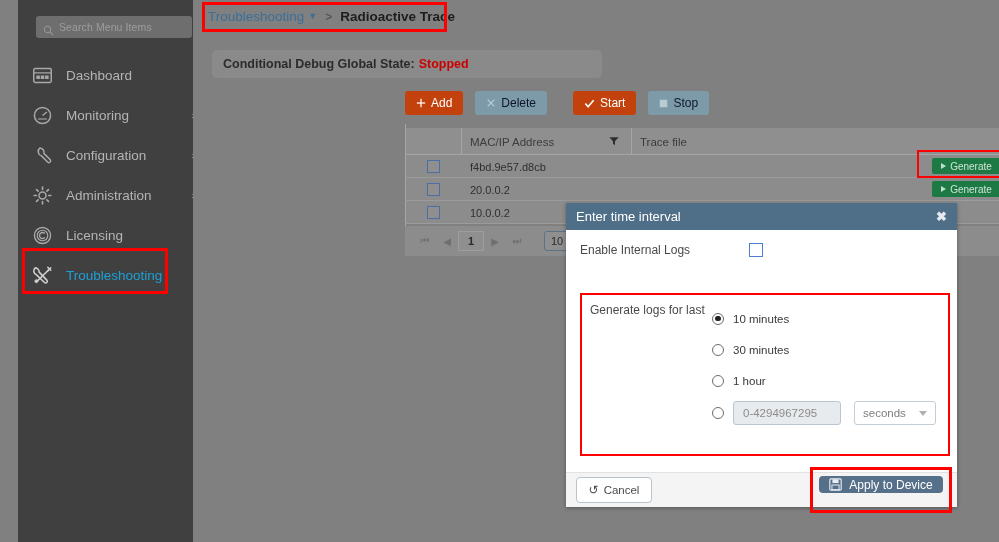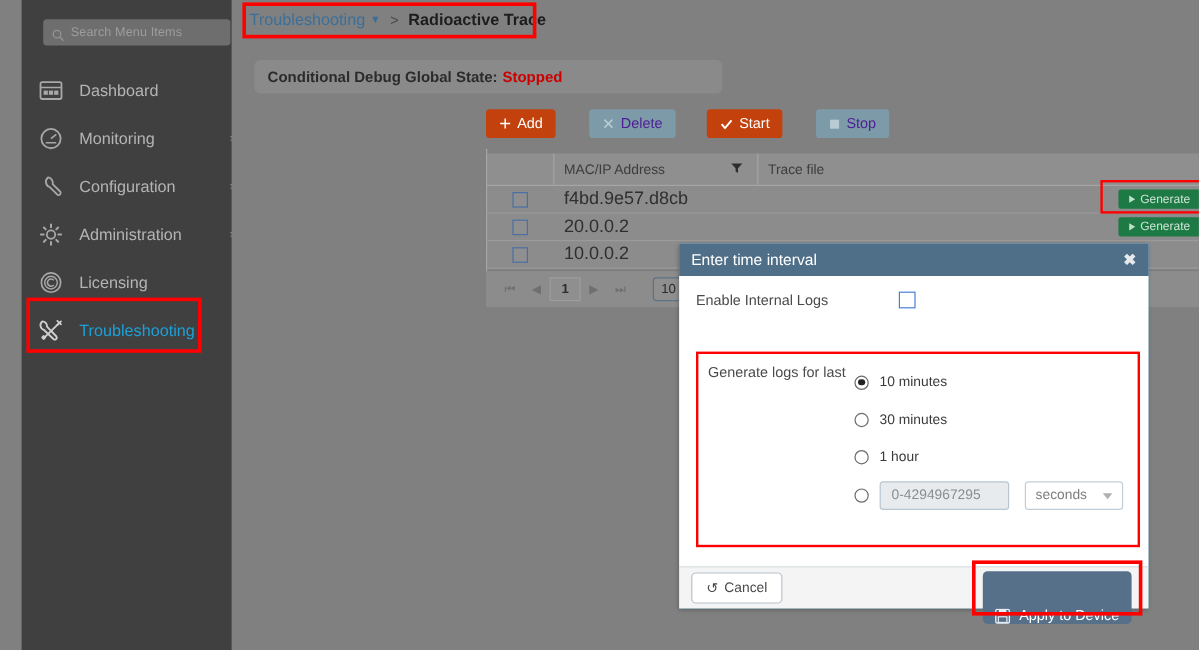--- a/index.html
+++ b/index.html
@@ -109,21 +109,21 @@
   .tbtn {
     height: 24px;
     border-radius: 3px;
     display: flex; align-items: center; justify-content: center;
     font-size: 12px; color: #ffffff;
     padding: 0 11px;
     white-space: nowrap;
   }
   .tbtn .bico { margin-right: 5px; display:flex; align-items:center;}
   .tbtn.primary { background: #c2410c; }
-  .tbtn.disabled { background: #7c9aa8; color: #4c1d95; margin-left: 16px; }
+  .tbtn.disabled { background: #7c9aa8; color: #0f172a; }
   .tb-gap { width: 12px; }
   .tb-gap-lg { width: 26px; }
 
   
   .table {
     position: absolute; left: 212px; top: 128px;
     width: 614px;
     background: #8c8c8c;
   }
   .thead {
@@ -136,21 +136,21 @@
     display: flex; height: 23px;
     align-items: center;
     border-bottom: 1px solid #9b9b9b;
     position: relative;
   }
   .c-chk { width: 56px; flex:0 0 56px; display:flex; align-items:center; justify-content:center; }
   .c-mac { width: 170px; flex:0 0 170px; position: relative; padding-left: 9px; }
   .c-trace { flex: 1 1 auto; padding-left: 9px; position: relative; }
   .c-gen { width: 105px; flex:0 0 105px; display:flex; align-items:center; justify-content:center; }
   .th-txt { font-size: 11.5px; color: #3c3c3c; }
-  .td-txt { font-size: 15px; color: #2f2f2f; }
+  .td-txt { font-size: 11px; color: #2f2f2f; }
   .filter-ico { position: absolute; right: 12px; top: 50%; transform: translateY(-50%); }
   .vdiv { position:absolute; left:0; top:-4px; bottom:-4px; width:1px; background:#a5a5a5;}
   .chkbox {
     width: 13px; height: 13px;
     border: 1.5px solid #4a6fa5;
     background: #8f8f8f;
   }
   .genbtn {
     width: 69px; height: 16px;
     background: #1e7a44;
@@ -305,24 +305,24 @@
     width: 76px; height: 26px;
     border: 1px solid #b9c3cc;
     border-radius: 4px;
     background: #ffffff;
     display: flex; align-items: center; justify-content: center;
     font-size: 11.5px; color: #4a4a4a;
   }
   .cancel-btn .rico { margin-right: 5px; font-size: 12px; }
   .apply-btn {
     position: absolute; right: 14px; top: 3px;
-    width: 124px; height: 44px;
+    width: 124px; height: 17px;
     background: #56708a;
     border-radius: 4px;
-    display: flex; align-items: flex-end; justify-content: center;
+    display: flex; align-items: center; justify-content: center;
     font-size: 12px; color: #ffffff;
   }
   .apply-btn .sico { margin-right: 7px; display:flex; }
   .apply-hl {
     position: absolute; right: 5px; top: -6px;
     width: 142px; height: 46px;
     border: 3px solid #ff0000;
     pointer-events: none;
   }
 </style>

